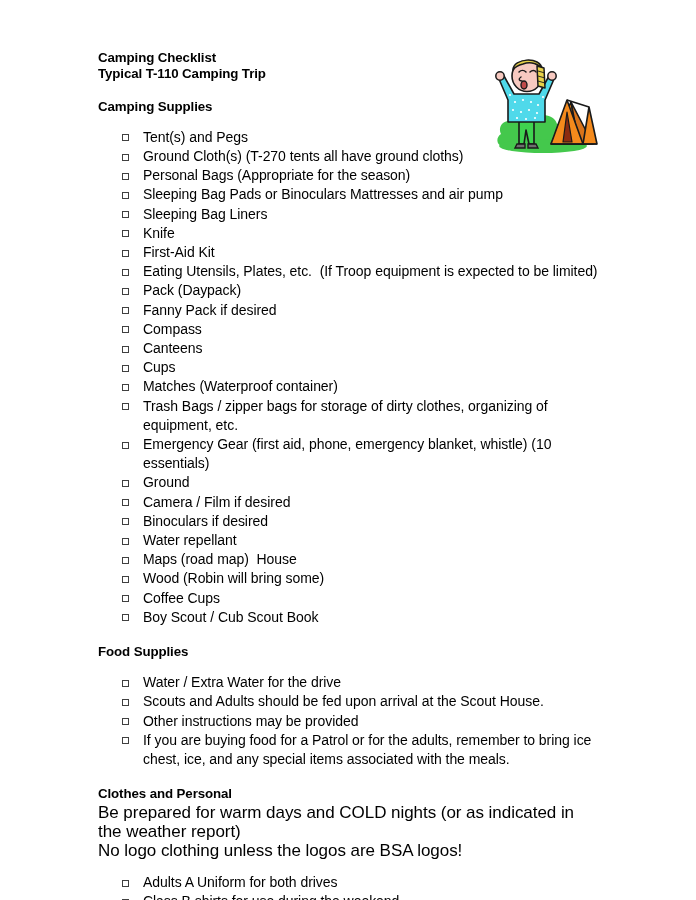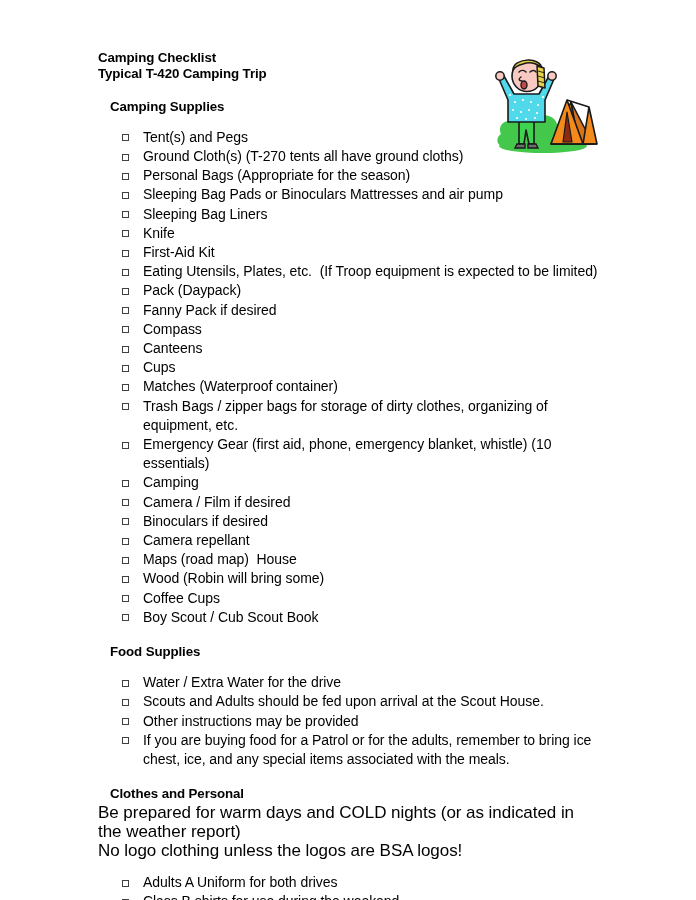--- a/index.html
+++ b/index.html
@@ -32,21 +32,20 @@
     font-size: 13.3px;
     font-weight: bold;
     line-height: 16.2px;
     letter-spacing: -0.1px;
   }
   .section-heading {
     font-size: 13.3px;
     font-weight: bold;
     line-height: 16.2px;
     letter-spacing: -0.1px;
-    margin-left: 12px;
   }
   .spacer-line {
     height: 16.2px;
   }
   .body-line {
     font-size: 17px;
     line-height: 19.2px;
     letter-spacing: -0.05px;
   }
   ul.checklist {
@@ -160,21 +159,21 @@
 
         <ellipse cx="31" cy="35" rx="3" ry="4" fill="#C04A4A" stroke="#1A1A1A" stroke-width="1.4"></ellipse>
       </g>
     </svg>
   </div>
 
   <div class="content">
 
     <div>
       <div class="doc-title">Camping Checklist</div>
-      <div class="doc-title">Typical T-420 Camping Trip</div>
+      <div class="doc-title">Typical T-110 Camping Trip</div>
     </div>
 
     <div class="spacer-line"></div>
 
     <div>
       <div class="section-heading">Camping Supplies</div>
       <div class="gap-md"></div>
       <ul class="checklist">
         <li><span class="bullet-box"></span><span>Tent(s) and Pegs</span></li>
         <li><span class="bullet-box"></span><span>Ground Cloth(s) (T-270 tents all have ground cloths)</span></li>
@@ -186,24 +185,24 @@
         <li><span class="bullet-box"></span><span>First-Aid Kit</span></li>
         <li><span class="bullet-box"></span><span>Eating Utensils, Plates, etc.  (If Troop equipment is expected to be limited)</span></li>
         <li><span class="bullet-box"></span><span>Pack (Daypack)</span></li>
         <li><span class="bullet-box"></span><span>Fanny Pack if desired</span></li>
         <li><span class="bullet-box"></span><span>Compass</span></li>
         <li><span class="bullet-box"></span><span>Canteens</span></li>
         <li><span class="bullet-box"></span><span>Cups</span></li>
         <li><span class="bullet-box"></span><span>Matches (Waterproof container)</span></li>
         <li><span class="bullet-box"></span><span>Trash Bags / zipper bags for storage of dirty clothes, organizing of equipment, etc.</span></li>
         <li><span class="bullet-box"></span><span>Emergency Gear (first aid, phone, emergency blanket, whistle) (10 essentials)</span></li>
-        <li><span class="bullet-box"></span><span>Camping</span></li>
+        <li><span class="bullet-box"></span><span>Ground</span></li>
         <li><span class="bullet-box"></span><span>Camera / Film if desired</span></li>
         <li><span class="bullet-box"></span><span>Binoculars if desired</span></li>
-        <li><span class="bullet-box"></span><span>Camera repellant</span></li>
+        <li><span class="bullet-box"></span><span>Water repellant</span></li>
         <li><span class="bullet-box"></span><span>Maps (road map)  House</span></li>
         <li><span class="bullet-box"></span><span>Wood (Robin will bring some)</span></li>
         <li><span class="bullet-box"></span><span>Coffee Cups</span></li>
         <li><span class="bullet-box"></span><span>Boy Scout / Cub Scout Book</span></li>
       </ul>
     </div>
 
     <div class="gap-lg"></div>
 
     <div>

